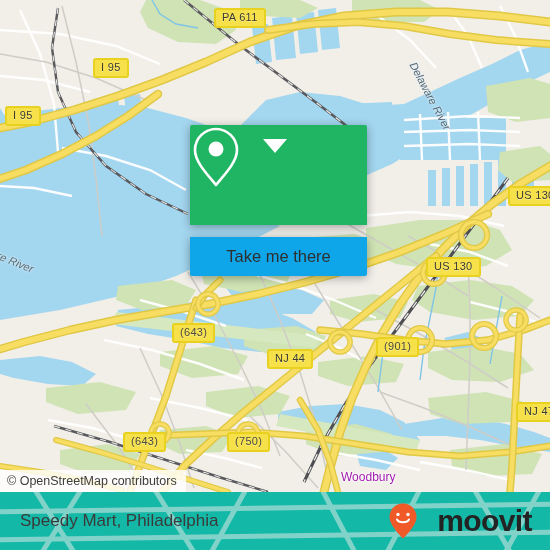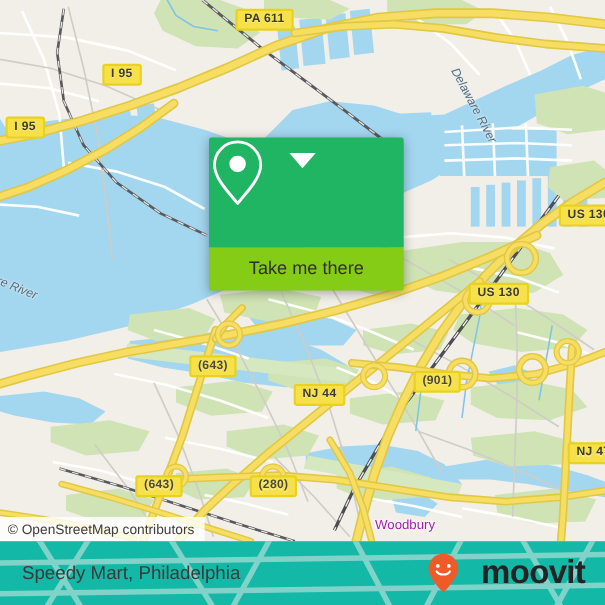--- a/index.html
+++ b/index.html
@@ -20,21 +20,21 @@
   #map svg { position: absolute; left: 0; top: 0; display: block; }
 
   
   .shield {
     position: absolute;
     background: #f7e14a;
     border: 2px solid #e8d21f;
     border-radius: 3px;
     color: #3b3b32;
     font-size: 11px;
-    font-weight: bold;
+    font-weight: normal;
     letter-spacing: .3px;
     padding: 1px 6px 2px 6px;
     line-height: 13px;
     white-space: nowrap;
     text-shadow: 0 1px 0 rgba(255,255,255,.35);
   }
   .shield.alt { color: #4a4a3c; text-align: right; }
 
   .placelabel {
     position: absolute;
@@ -72,24 +72,25 @@
     width: 177px;
     filter: drop-shadow(0 2px 5px rgba(0,0,0,.33));
   }
   #card-top {
     background: #20b563;
     height: 100px;
     display: flex; align-items: center; justify-content: center;
     border-radius: 2px 2px 0 0;
   }
   #card-bottom {
-    background: #84cc16;
+    background: #0ea5e9;
     height: 39px;
     display: flex; align-items: center; justify-content: center;
     border-radius: 0 0 2px 2px;
+    margin-top: 12px;
   }
   #card-label {
     font-size: 16.5px;
     color: #2f2f2f;
   }
   #card-tail {
     position: absolute;
     left: 50%; margin-left: -12px; top: 139px;
     width: 0; height: 0;
     border-left: 12px solid transparent;
@@ -376,21 +377,21 @@
     <div class="shield" style="left:214px;top:8px">PA 611</div>
     <div class="shield" style="left:93px;top:58px">I 95</div>
     <div class="shield" style="left:5px;top:106px">I 95</div>
     <div class="shield" style="left:508px;top:186px">US 130</div>
     <div class="shield" style="left:426px;top:257px">US 130</div>
     <div class="shield alt" style="left:172px;top:323px">(643)</div>
     <div class="shield" style="left:267px;top:349px">NJ 44</div>
     <div class="shield alt" style="left:376px;top:337px">(901)</div>
     <div class="shield" style="left:516px;top:402px">NJ 47</div>
     <div class="shield alt" style="left:123px;top:432px">(643)</div>
-    <div class="shield alt" style="left:227px;top:432px">(280)</div>
+    <div class="shield alt" style="left:227px;top:432px">(750)</div>
 
     <div class="placelabel" style="left:341px;top:470px">Woodbury</div>
 
     <div class="waterlabel" style="left:418px;top:60px;transform:rotate(62deg);transform-origin:0 0">Delaware River</div>
     <div class="waterlabel" style="left:-6px;top:247px;transform:rotate(22deg);transform-origin:0 0">are River</div>
 
     <div id="attrib">© OpenStreetMap contributors</div>
 
     <div id="card">
       <div id="card-top">

